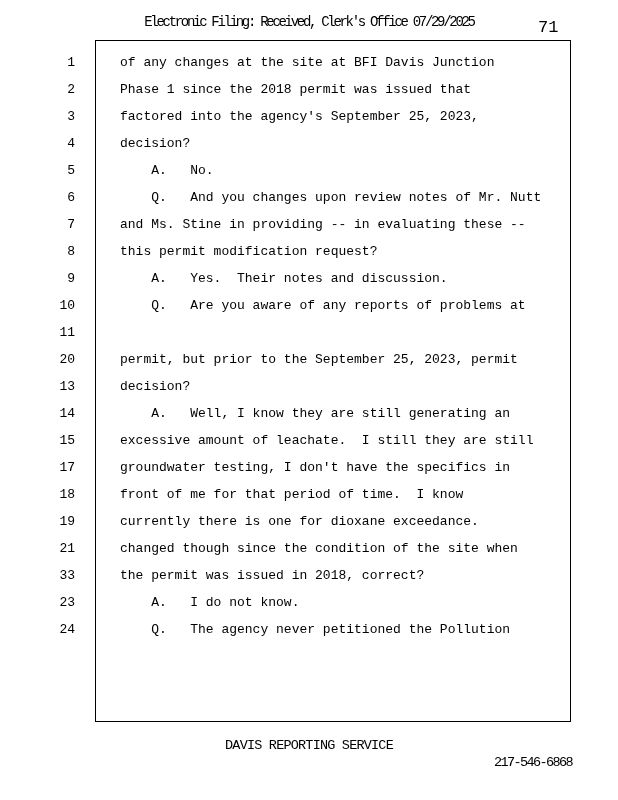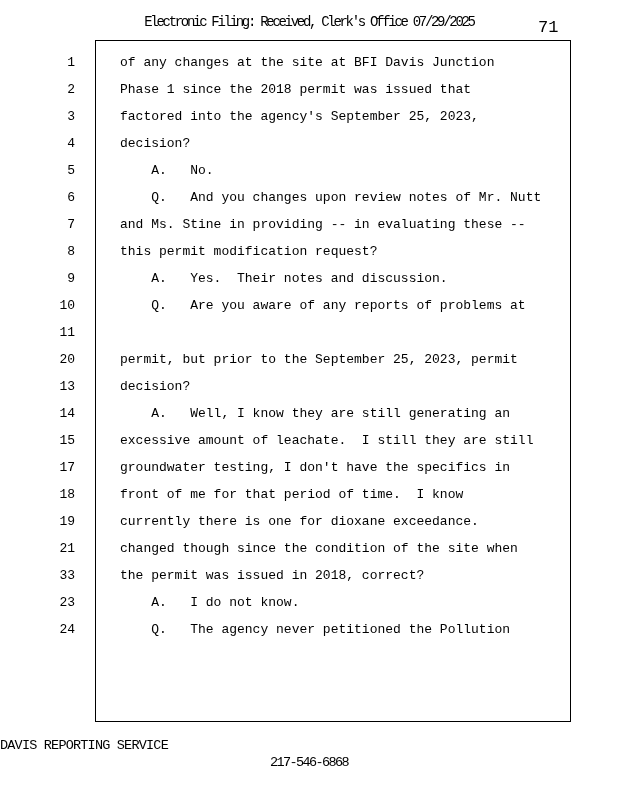--- a/index.html
+++ b/index.html
@@ -62,30 +62,31 @@
   .txt {
     padding-left: 45px;
     font-size: 13px;
     white-space: pre;
   }
   .footer-company {
     position: absolute;
     top: 738px;
     left: 0;
     width: 618px;
+    text-align: center;
     font-size: 13.5px;
     letter-spacing: -0.8px;
     white-space: pre;
   }
   .footer-phone {
     position: absolute;
     top: 755px;
     left: 0;
-    width: 618px;
-    text-align: center;
+    width: 572px;
+    text-align: right;
     font-size: 13.5px;
     letter-spacing: -1.6px;
     white-space: pre;
   }
 </style>
 </head>
 <body>
 
 <div class="page">
 

